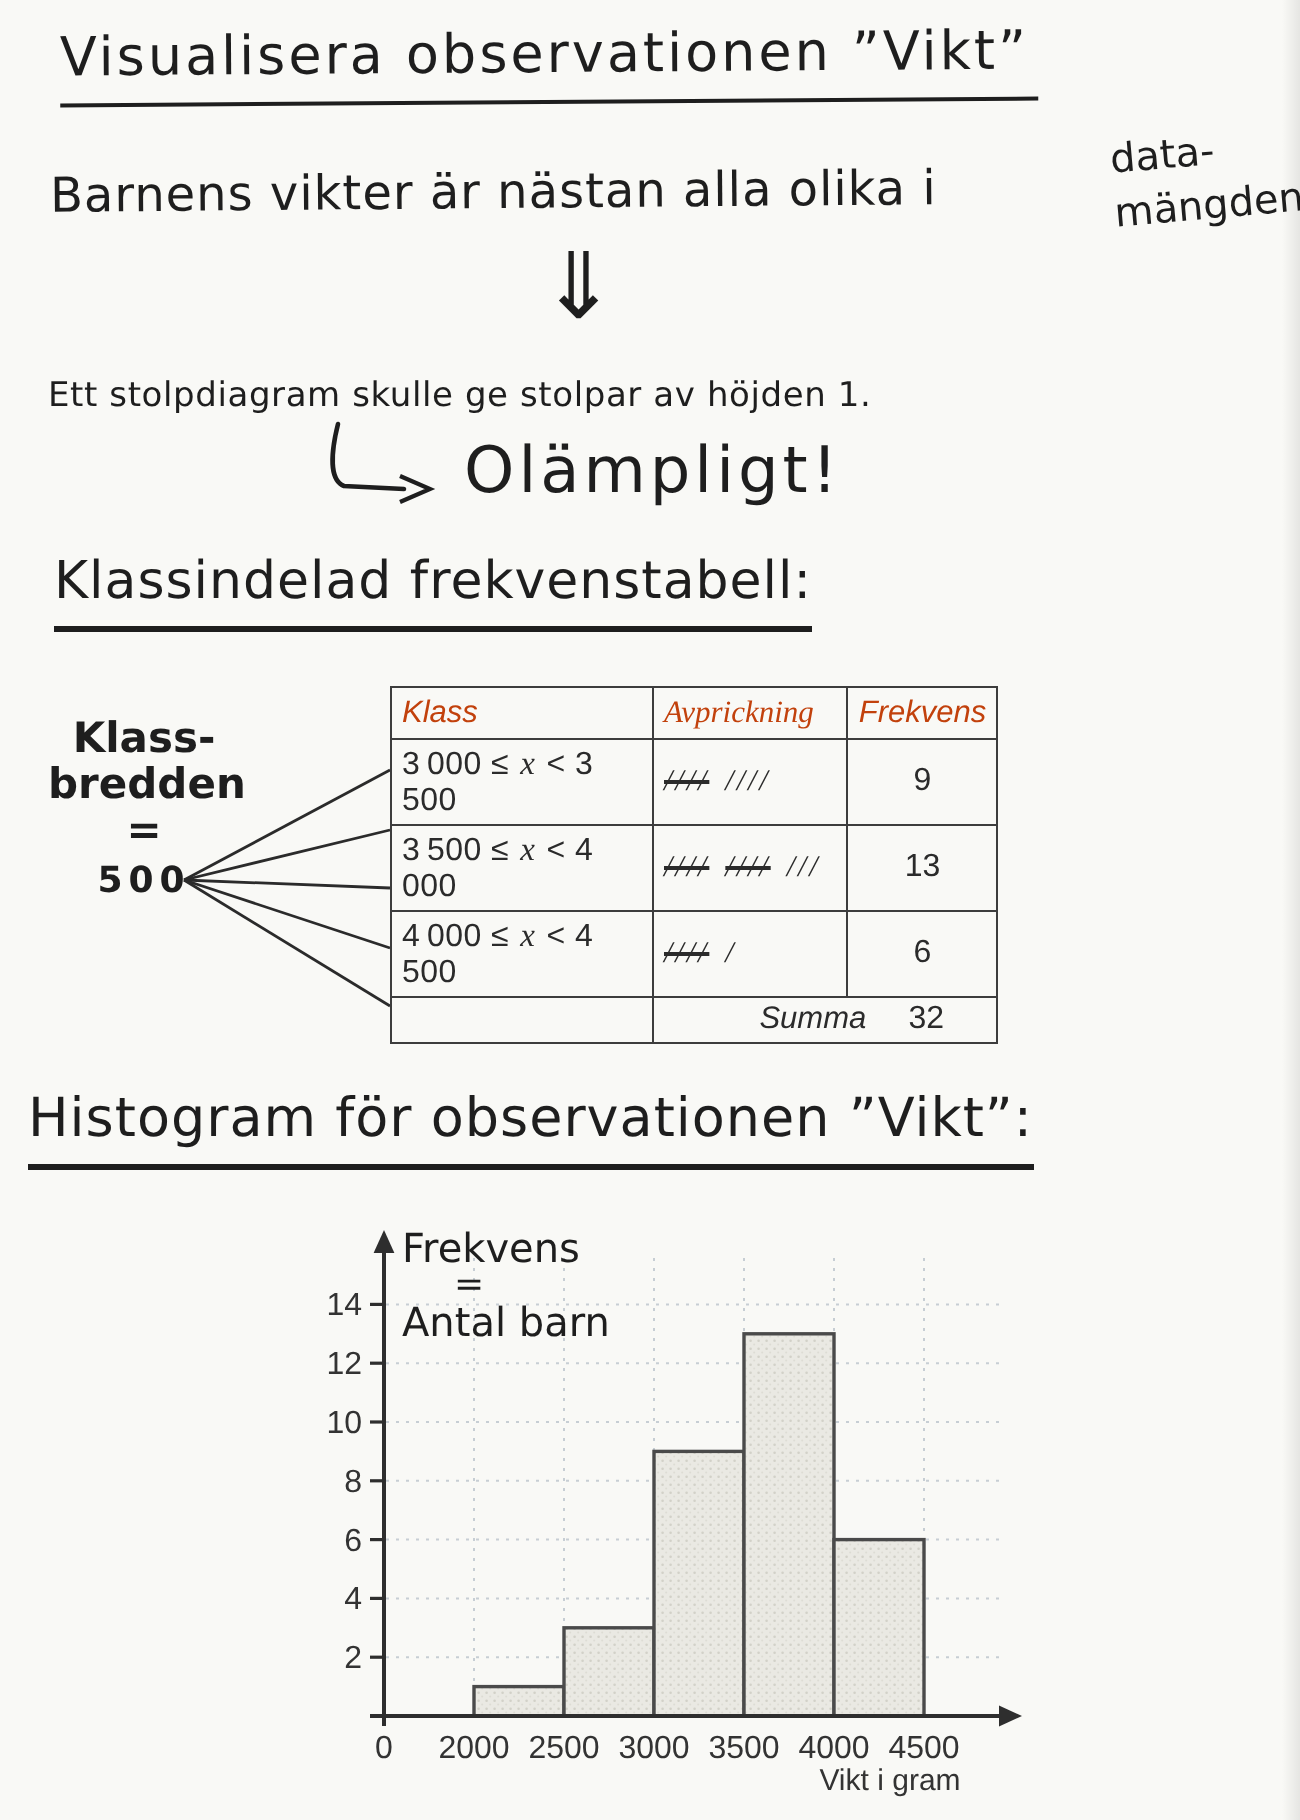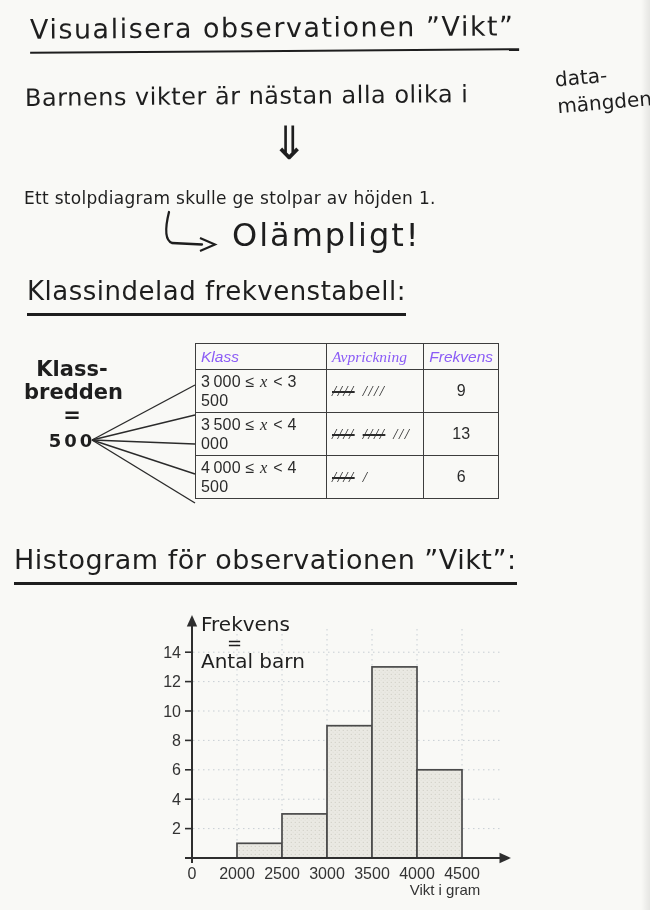--- a/index.html
+++ b/index.html
@@ -31,21 +31,21 @@
   .fan   { left:86px;  top:376px; }
 
   
   .freq-table { position:absolute; left:195px; top:343px; border-collapse:collapse;
                 font-family:"Liberation Sans",sans-serif; color:#2b2b2b; }
   .freq-table th, .freq-table td { border:1.7px solid #3d3d3d; padding:2px 5px; }
   .col-klass { width:120px; }
   .col-tally { width:72px;font-family:Liberation Serif, serif; }
   .col-freq  { width:54px; }
   .freq-table th { font-style:italic; font-weight:normal; font-size:15.5px;
-                   text-align:left; height:21px; color:#8b5cf6; }
+                   text-align:left; height:21px; color:#c2410c; }
   .klass-cell { font-size:16px; height:24px; letter-spacing:0.2px; }
   .klass-cell i { font-family:"Liberation Serif",serif; font-size:16.5px; padding:0 1px; }
   .tally-cell { font-style:italic; font-size:15px; }
   .tg { margin-right:8px; letter-spacing:1.5px; }
   .t5 { text-decoration:line-through; text-decoration-thickness:1.5px; }
   .freq-cell { text-align:center; font-size:16px; }
   .summa-row td { height:18px; }
   .summa-inner { display:flex; justify-content:flex-end; align-items:center; }
   .summa-label { font-style:italic; font-size:15.5px; }
   .summa-value { width:60px; text-align:center; font-size:16px; }
@@ -120,20 +120,29 @@
         </tr>
         <tr>
           <td class="klass-cell col-klass">3 500 ≤&nbsp;<i>x</i>&nbsp;&lt; 4 000</td>
           <td class="tally-cell col-tally"><span class="tg t5">////</span><span class="tg t5">////</span><span class="tg">///</span></td>
           <td class="freq-cell col-freq">13</td>
         </tr>
         <tr>
           <td class="klass-cell col-klass">4 000 ≤&nbsp;<i>x</i>&nbsp;&lt; 4 500</td>
           <td class="tally-cell col-tally"><span class="tg t5">////</span><span class="tg">/</span></td>
           <td class="freq-cell col-freq">6</td>
+        </tr>
+        <tr class="summa-row">
+          <td class="col-klass"></td>
+          <td colspan="2">
+            <div class="summa-inner">
+              <span class="summa-label">Summa</span>
+              <span class="summa-value">32</span>
+            </div>
+          </td>
         </tr>
       </tbody>
   </table>
 
   <div class="hw section-heading hist-heading">Histogram för observationen ”Vikt”:</div>
 
   <div class="chart">
     <svg class="chart-svg" width="382" height="300" viewBox="0 0 382 300">
       <defs>
         <pattern id="stip" patternUnits="userSpaceOnUse" width="4" height="4">

